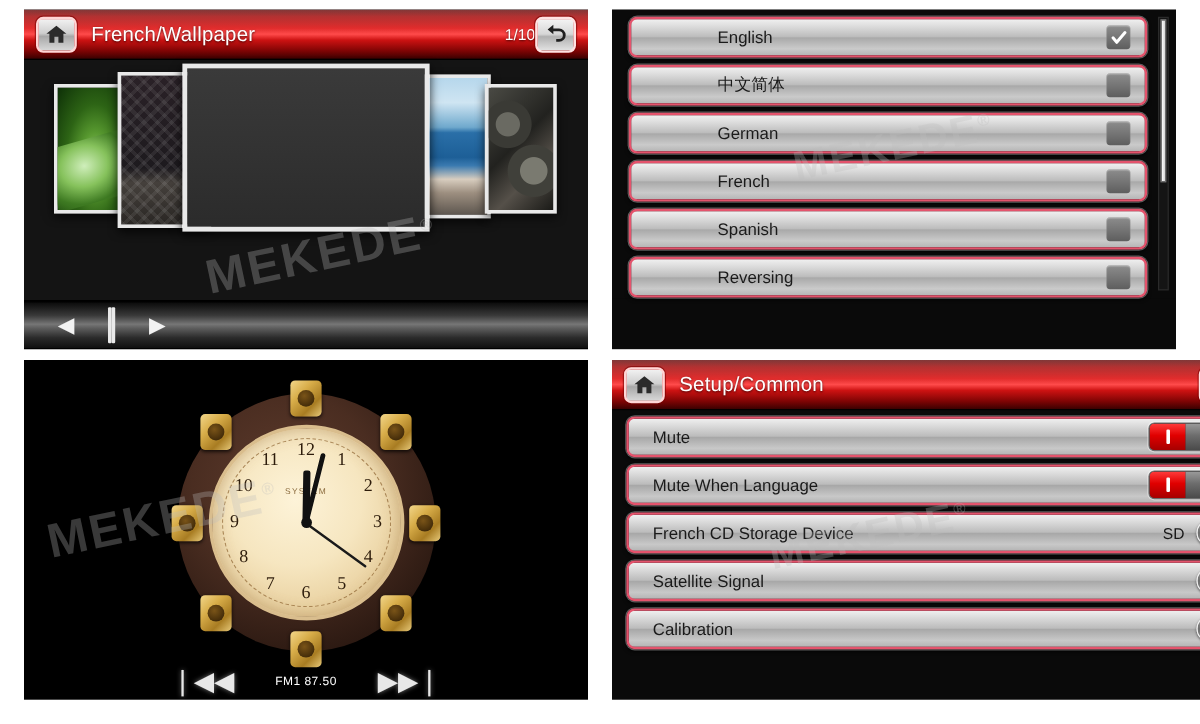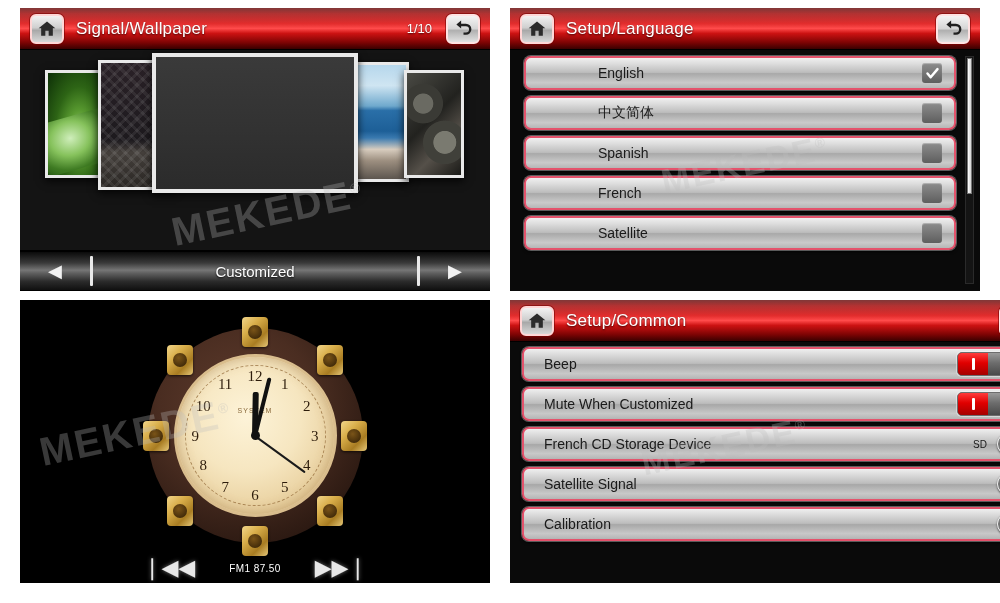--- a/index.html
+++ b/index.html
@@ -66,21 +66,20 @@
     margin-left: 12px;
     color: #ffffff;
     font-size: 17px;
     letter-spacing: .2px;
     text-shadow: 0 1px 2px rgba(0,0,0,.7);
     position: relative; z-index: 3;
     white-space: nowrap;
   }
   .page-indicator {
     margin-left: auto;
-    margin-right: 14px;
     color: #ffffff;
     font-size: 13px;
     text-shadow: 0 1px 2px rgba(0,0,0,.7);
     position: relative; z-index: 3;
   }
   .back-btn {
     margin-right: 10px;
     width: 34px; height: 30px;
     border-radius: 6px;
     background: linear-gradient(to bottom, #f4f4f4 0%, #d6d6d6 48%, #b0b0b0 56%, #e2e2e2 100%);
@@ -232,21 +231,21 @@
     margin-bottom: 6px;
     border-radius: 7px;
     border: 2px solid #e4536c;
     background: linear-gradient(to bottom,
       #efefef 0%, #dadada 20%, #bcbcbc 48%, #a8a8a8 52%, #c8c8c8 82%, #b4b4b4 100%);
     box-shadow: 0 0 0 1px rgba(255,255,255,.35), 0 2px 3px rgba(0,0,0,.7);
     display: flex; align-items: center; padding: 0 10px 0 20px;
   }
   .cm-label { font-size: 14px; color: #1a1a1a; }
   .cm-right { margin-left:auto; display:flex; align-items:center; gap:10px; }
-  .cm-value { font-size: 10px; color:#171717; }
+  .cm-value { font-size: 13px; color:#171717; }
   .toggle {
     width: 62px; height: 24px; border-radius: 5px;
     background: #2e2e2e;
     border: 1px solid #6d6d6d;
     box-shadow: 0 0 0 1px rgba(255,255,255,.4);
     display:flex; overflow:hidden;
   }
   .toggle-on {
     width: 50%;
     background: linear-gradient(to bottom, #ff3b3b 0%, #e00000 45%, #a60000 100%);
@@ -342,21 +341,21 @@
 
   <div class="panel" id="panel-wallpaper">
     <div class="titlebar">
       <div class="home-btn">
         <span>
           <svg viewBox="0 0 24 24">
               <path d="M12 3L2 11h3v9h5v-6h4v6h5v-9h3z" fill="#2b2b2b"></path>
             </svg>
         </span>
       </div>
-      <div class="title-text">Signal/Wallpaper</div>
+      <div class="title-text">French/Wallpaper</div>
       <div class="page-indicator">1/10</div>
       <div class="back-btn">
         <span>
           <svg viewBox="0 0 24 24">
               <path d="M9 5v4h6a4 4 0 0 1 0 8h-3v3h3a7 7 0 0 0 0-14H9V2L3 7l6 5z" fill="#1f1f1f"></path>
             </svg>
         </span>
       </div>
     </div>
 
@@ -367,75 +366,62 @@
       <div class="thumb thumb-beach"></div>
       <div class="thumb thumb-gear"></div>
       <div class="watermark" style="left:150px; top:140px;">
         <span>MEKEDE</span><span class="wm-reg">®</span>
       </div>
     </div>
 
     <div class="wp-bottombar">
       <div class="wp-arrow">◀</div>
       <div class="wp-sep"></div>
-      <div class="wp-label">Customized</div>
       <div class="wp-sep"></div>
       <div class="wp-arrow">▶</div>
     </div>
   </div>
 
   <div class="panel" id="panel-language">
-    <div class="titlebar push-back no-indicator">
-      <div class="home-btn">
-        <span>
-          <svg viewBox="0 0 24 24">
-              <path d="M12 3L2 11h3v9h5v-6h4v6h5v-9h3z" fill="#2b2b2b"></path>
-            </svg>
-        </span>
-      </div>
-      <div class="title-text">Setup/Language</div>
-
-      <div class="back-btn">
-        <span>
-          <svg viewBox="0 0 24 24">
-              <path d="M9 5v4h6a4 4 0 0 1 0 8h-3v3h3a7 7 0 0 0 0-14H9V2L3 7l6 5z" fill="#1f1f1f"></path>
-            </svg>
-        </span>
-      </div>
-    </div>
 
     <div class="list-area">
       <div class="lang-row checked">
         <span class="lang-label">English</span>
         <span class="lang-check">
           <svg viewBox="0 0 24 24">
               <path d="M4 12l5 6L20 5" stroke="#ffffff" stroke-width="4" fill="none" stroke-linecap="round" stroke-linejoin="round"></path>
             </svg>
         </span>
       </div>
       <div class="lang-row">
         <span class="lang-label">中文简体</span>
         <span class="lang-check">
           
         </span>
       </div>
       <div class="lang-row">
-        <span class="lang-label">Spanish</span>
+        <span class="lang-label">German</span>
         <span class="lang-check">
           
         </span>
       </div>
       <div class="lang-row">
         <span class="lang-label">French</span>
         <span class="lang-check">
           
         </span>
       </div>
       <div class="lang-row">
-        <span class="lang-label">Satellite</span>
+        <span class="lang-label">Spanish</span>
+        <span class="lang-check">
+          
+        </span>
+      </div>
+      <div class="lang-row">
+        <span class="lang-label">Reversing</span>
         <span class="lang-check">
           
         </span>
       </div>
 
       <div class="scrollbar-track">
         <div class="scrollbar-thumb"></div>
       </div>
 
       <div class="watermark sm" style="left:150px; top:95px;">
@@ -511,33 +497,33 @@
           <svg viewBox="0 0 24 24">
               <path d="M9 5v4h6a4 4 0 0 1 0 8h-3v3h3a7 7 0 0 0 0-14H9V2L3 7l6 5z" fill="#1f1f1f"></path>
             </svg>
         </span>
       </div>
     </div>
 
     <div class="common-area">
 
       <div class="cm-row">
-        <span class="cm-label">Beep</span>
+        <span class="cm-label">Mute</span>
         <span class="cm-right">
           <span class="toggle">
             <span class="toggle-on">
                 <i></i>
               </span>
             <span class="toggle-off"></span>
           </span>
         </span>
       </div>
 
       <div class="cm-row">
-        <span class="cm-label">Mute When Customized</span>
+        <span class="cm-label">Mute When Language</span>
         <span class="cm-right">
           <span class="toggle">
             <span class="toggle-on">
                 <i></i>
               </span>
             <span class="toggle-off"></span>
           </span>
         </span>
       </div>
 

